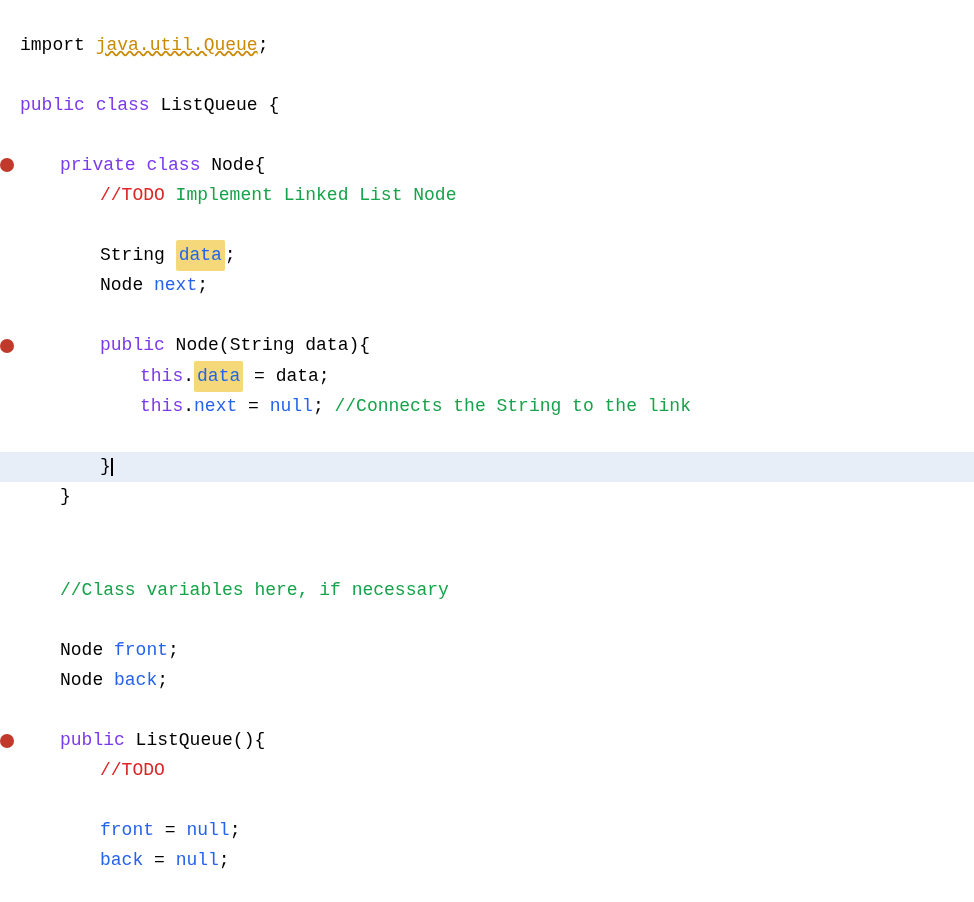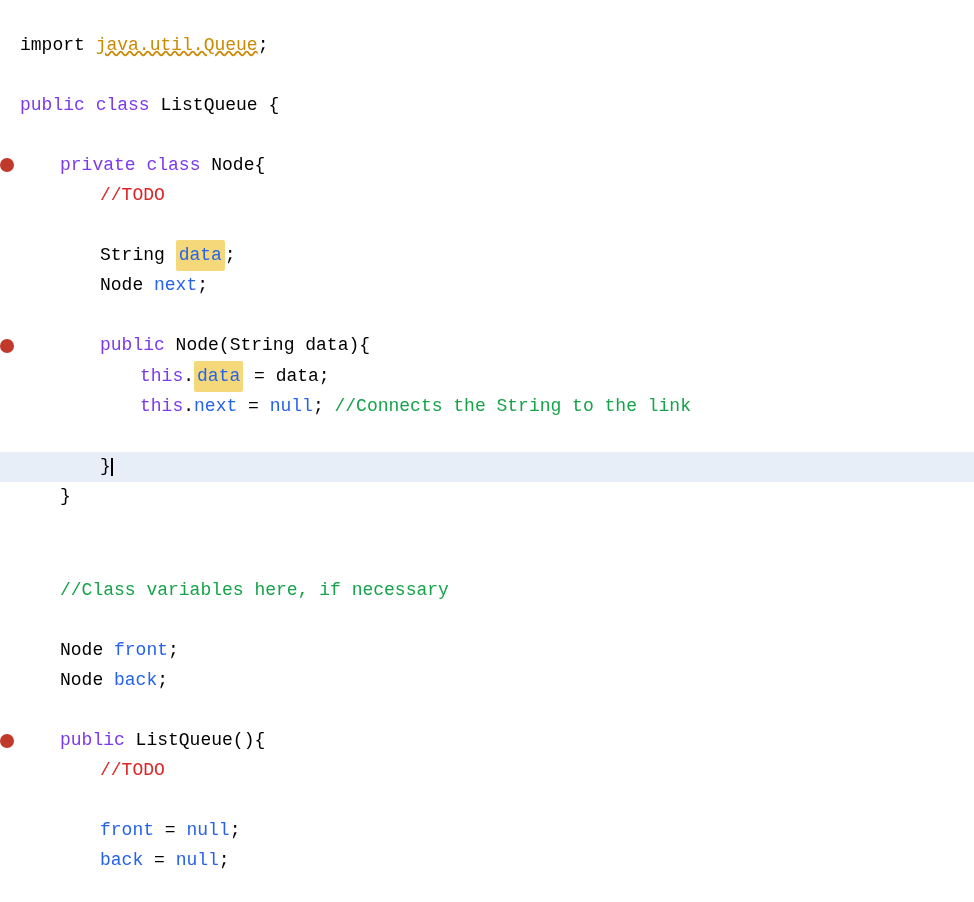--- a/index.html
+++ b/index.html
@@ -67,21 +67,21 @@
 </head>
 <body>
 
 <div class="code-container">
   <div id="code-lines">
       <div class="code-line" style="padding-left: 20px;"><span class="import-line">import </span><span class="import-pkg">java.util.Queue</span><span class="import-line">;</span></div>
       <div class="code-line" style="padding-left: 20px;"></div>
       <div class="code-line" style="padding-left: 20px;"><span class="kw-purple">public</span><span class=""> </span><span class="kw-purple">class</span><span class="type-black"> ListQueue {</span></div>
       <div class="code-line" style="padding-left: 20px;"></div>
       <div class="code-line" style="padding-left: 60px;"><span class="breakpoint"></span><span class="kw-purple">private</span><span class=""> </span><span class="kw-purple">class</span><span class="type-black"> Node{</span></div>
-      <div class="code-line" style="padding-left: 100px;"><span class="todo-kw">//TODO</span></div>
+      <div class="code-line" style="padding-left: 100px;"><span class="todo-kw">//TODO</span><span class="todo-text"> Implement Linked List Node</span></div>
       <div class="code-line" style="padding-left: 20px;"></div>
       <div class="code-line" style="padding-left: 100px;"><span class="type-black">String </span><span class="field-blue highlight-bg" style="background-color: rgb(245, 216, 122); padding: 1px 3px; border-radius: 2px;">data</span><span class="type-black">;</span></div>
       <div class="code-line" style="padding-left: 100px;"><span class="type-black">Node </span><span class="field-blue">next</span><span class="type-black">;</span></div>
       <div class="code-line" style="padding-left: 20px;"></div>
       <div class="code-line" style="padding-left: 100px;"><span class="breakpoint"></span><span class="kw-purple">public</span><span class="type-black"> Node(</span><span class="type-black">String</span><span class="type-black"> data){</span></div>
       <div class="code-line" style="padding-left: 140px;"><span class="kw-purple">this</span><span class="type-black">.</span><span class="field-blue highlight-bg" style="background-color: rgb(245, 216, 122); padding: 1px 3px; border-radius: 2px;">data</span><span class="type-black"> = data;</span></div>
       <div class="code-line" style="padding-left: 140px;"><span class="kw-purple">this</span><span class="type-black">.</span><span class="field-blue">next</span><span class="type-black"> = </span><span class="null-kw">null</span><span class="type-black">; </span><span class="comment-green">//Connects the String to the link</span></div>
       <div class="code-line" style="padding-left: 20px;"></div>
       <div class="code-line highlighted" style="padding-left: 100px;"><span class="type-black">}</span><span class="cursor" style="border-right: 2px solid rgb(0, 0, 0); margin-left: 0px; display: inline-block; width: 2px; height: 1em; vertical-align: text-bottom; background-color: rgb(0, 0, 0);"></span></div>
       <div class="code-line" style="padding-left: 60px;"><span class="type-black">}</span></div>

